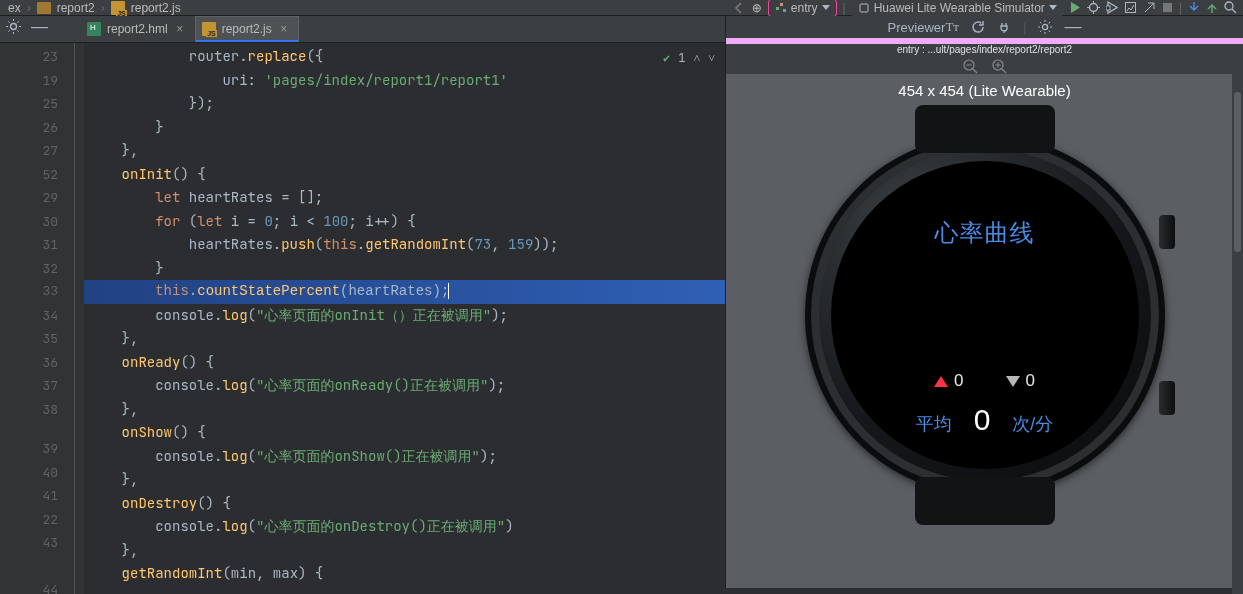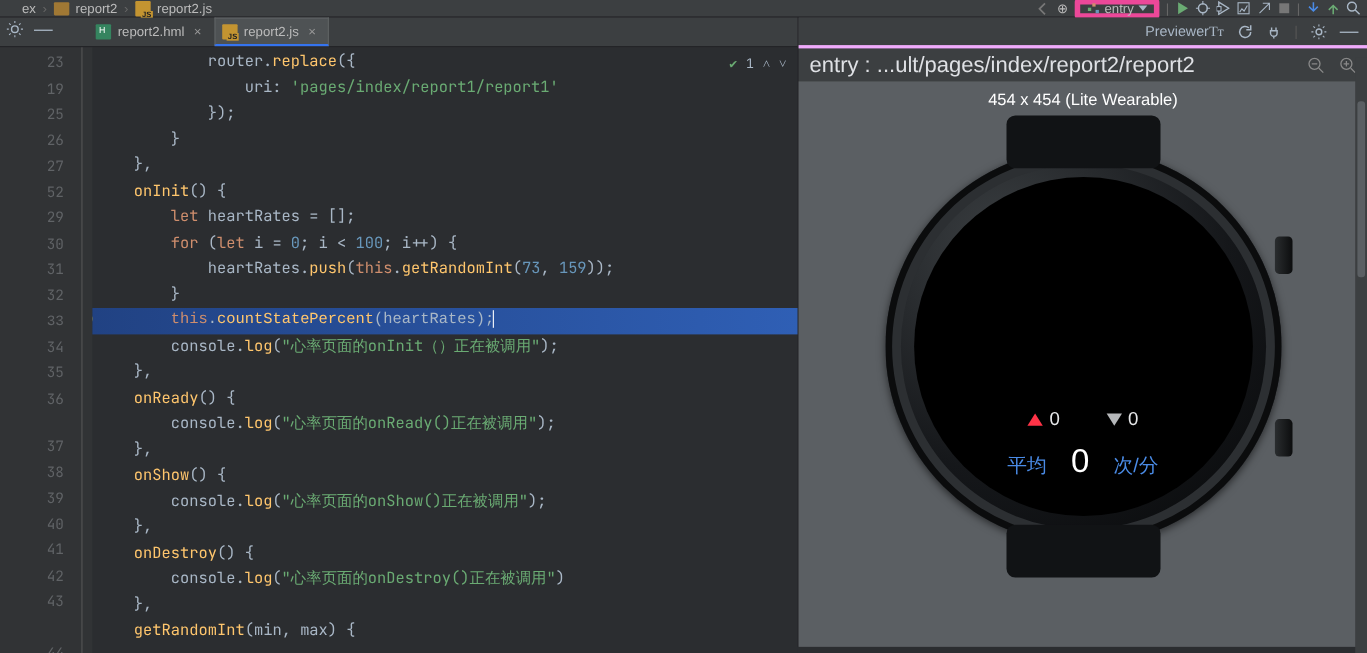--- a/index.html
+++ b/index.html
@@ -9,21 +9,21 @@
     font-family: "Segoe UI", "Microsoft YaHei", sans-serif;
     color: #a9b7c6;
     overflow: hidden;
     font-size: 13px;
   }
 
   
   .crumb-bar {
     height: 16px;
     display: flex; align-items: center;
-    padding-left: 20px;
+    padding-left: 8px;
     gap: 6px;
     background: #3c3f41;
     color: #bbb;
     font-size: 12px;
     border-bottom: 1px solid #1e1f22;
   }
   .crumb-bar .sep { color: #666; }
   .crumb-bar .file-ico {
     width: 14px; height: 14px;
     background: #c39431;
@@ -43,21 +43,21 @@
     border-radius: 1px;
   }
   .crumb-filler { flex: 1; }
   .crumb-bar .rhs {
     display: flex; align-items: center; gap: 6px;
     padding-right: 6px;
     font-size: 12px;
   }
   .crumb-bar .rhs .combo {
     display: flex; align-items: center; gap: 4px;
-    border: 5px solid #ec4899;
+    border: 1px solid #ec4899;
     padding: 0 6px;
     height: 18px;
     border-radius: 3px;
     background: #3c3f41;
   }
   .crumb-bar .rhs svg, .toolbar-right svg { display: block; }
   .tri-down {
     width: 0; height: 0;
     border-left: 4px solid transparent;
     border-right: 4px solid transparent;
@@ -189,33 +189,34 @@
     color: #a9b7c6; font-size: 12px;
   }
   .editor-overlay .check { color: #6aab73; }
   .editor-overlay .arrow { color: #a9b7c6; cursor: pointer; }
 
   
   .prev-head {
     height: 28px;
     display: flex;
     align-items: center;
-    justify-content: flex-end;
+    justify-content: center;
     padding: 0 8px;
     background: #3c3f41;
-    border-bottom: 3px solid #f0abfc;
+    border-bottom: 6px solid #f0abfc;
     font-size: 13px;
   }
   .prev-head .icons { display: flex; gap: 12px; align-items: center; color: #a9b7c6; }
   .prev-path {
     height: 30px;
     display: flex; align-items: center; justify-content: space-between;
     padding: 0 10px;
-    font-size: 20px;
+    font-size: 10px;
     color: #dfe1e5;
+    flex-direction: column;
   }
   .prev-path .icons { display: flex; gap: 14px; color: #888; }
   .icon-btn { cursor: pointer; display:flex; align-items:center; }
 
   .prev-body {
     flex: 1;
     background: #5b5f63;
     display: flex;
     flex-direction: column;
     align-items: center;
@@ -325,20 +326,27 @@
     <div class="combo">
       <svg width="12" height="12" viewBox="0 0 12 12">
         <rect x="1" y="5" width="3" height="3" fill="#6aab73"></rect>
           <rect x="5" y="1" width="3" height="3" fill="#cf8e6d"></rect>
           <rect x="8" y="7" width="3" height="3" fill="#6897bb"></rect>
       </svg>
       <span>entry</span>
       <span class="tri-down"></span>
     </div>
     <span class="sep">|</span>
+    <div class="combo" style="border:none;">
+      <svg width="12" height="12" viewBox="0 0 12 12">
+        <rect x="2" y="2" width="8" height="8" rx="1" fill="none" stroke="#a9b7c6"></rect>
+        </svg>
+      <span>Huawei Lite Wearable Simulator</span>
+      <span class="tri-down"></span>
+    </div>
 
     <span class="icon-btn">
       <svg width="12" height="13" viewBox="0 0 12 13">
           <path d="M2 1l9 5.5L2 12z" fill="#6aab73"></path>
         </svg>
     </span>
     <span class="icon-btn">
       <svg width="13" height="13" viewBox="0 0 13 13">
           <circle cx="6.5" cy="6.5" r="4" fill="none" stroke="#a9b7c6" stroke-width="1.4"></circle>
           <path d="M6.5 0v3M6.5 10v3M0 6.5h3M10 6.5h3" stroke="#a9b7c6"></path>
@@ -422,26 +430,26 @@
           <div style="height: 23.5px;">52</div>
           <div style="height: 23.5px;">29</div>
           <div style="height: 23.5px;">30</div>
           <div style="height: 23.5px;">31</div>
           <div style="height: 23.5px;">32</div>
           <span class="bulb" style="top: 238px;">💡</span>
           <div style="height: 23.5px; font-family: Liberation Mono, monospace;">33</div>
           <div style="height: 23.5px;">34</div>
           <div style="height: 23.5px;">35</div>
           <div style="height: 23.5px;">36</div>
-          <div style="height: 23.5px; margin-top: 20px;">37</div>
+          <div style="height: 23.5px;">37</div>
           <div style="height: 23.5px; padding-left: 36px;">38</div>
-          <div style="height: 23.5px;">39</div>
+          <div style="height: 23.5px; margin-top: 16px;">39</div>
           <div style="height: 23.5px;">40</div>
           <div style="height: 23.5px;">41</div>
-          <div style="height: 23.5px;">42</div>
+          <div style="height: 23.5px;">22</div>
           <div style="height: 23.5px;">43</div>
           <div style="height: 23.5px; margin-top: 23px;">44</div>
           <div style="height: 23.5px; padding-left: 36px;">45</div>
         </div>
       <div class="fold-strip">
           <div class="fold-line"></div>
         </div>
       <div class="code"><div class="row">            router.<span class="fn">replace</span>({</div><div class="row">                uri: <span class="str">'pages/index/report1/report1'</span></div><div class="row">            });</div><div class="row">        }</div><div class="row">    },</div><div class="row">    <span class="fn">onInit</span>() {</div><div class="row">        <span class="kw">let</span> heartRates = [];</div><div class="row">        <span class="kw">for</span> (<span class="kw">let</span> i = <span class="num">0</span>; i &lt; <span class="num">100</span>; i++) {</div><div class="row">            heartRates.<span class="fn">push</span>(<span class="this">this</span>.<span class="fn">getRandomInt</span>(<span class="num">73</span>, <span class="num">159</span>));</div><div class="row">        }</div><div class="row hl">        <span class="this">this</span>.<span class="fn">countStatePercent</span>(heartRates);<span class="caret"></span></div><div class="row">        console.<span class="fn">log</span>(<span class="str">"心率页面的onInit（）正在被调用"</span>);</div><div class="row">    },</div><div class="row">    <span class="fn">onReady</span>() {</div><div class="row">        console.<span class="fn">log</span>(<span class="str">"心率页面的onReady()正在被调用"</span>);</div><div class="row">    },</div><div class="row">    <span class="fn">onShow</span>() {</div><div class="row">        console.<span class="fn">log</span>(<span class="str">"心率页面的onShow()正在被调用"</span>);</div><div class="row">    },</div><div class="row">    <span class="fn">onDestroy</span>() {</div><div class="row">        console.<span class="fn">log</span>(<span class="str">"心率页面的onDestroy()正在被调用"</span>)</div><div class="row">    },</div><div class="row">    <span class="fn">getRandomInt</span>(<span class="id">min</span>, <span class="id">max</span>) {</div></div>
 
       <div class="editor-overlay">
@@ -499,20 +507,21 @@
 
     <div class="prev-body">
       <div class="dim-label">454 x 454 (Lite Wearable)</div>
       <div class="watch">
         <div class="bezel">
           <div class="lug top"></div>
           <div class="lug bot"></div>
           <div class="crown c1"></div>
           <div class="crown c2"></div>
           <div class="screen">
+            <div class="title">心率曲线</div>
             <div class="stats">
               <span style="display:flex;align-items:center;gap:6px;">
                 <span class="a-tri up"></span>
                 <span>0</span>
               </span>
               <span style="display:flex;align-items:center;gap:6px;">
                 <span class="a-tri dn"></span>
                 <span>0</span>
               </span>
             </div>

